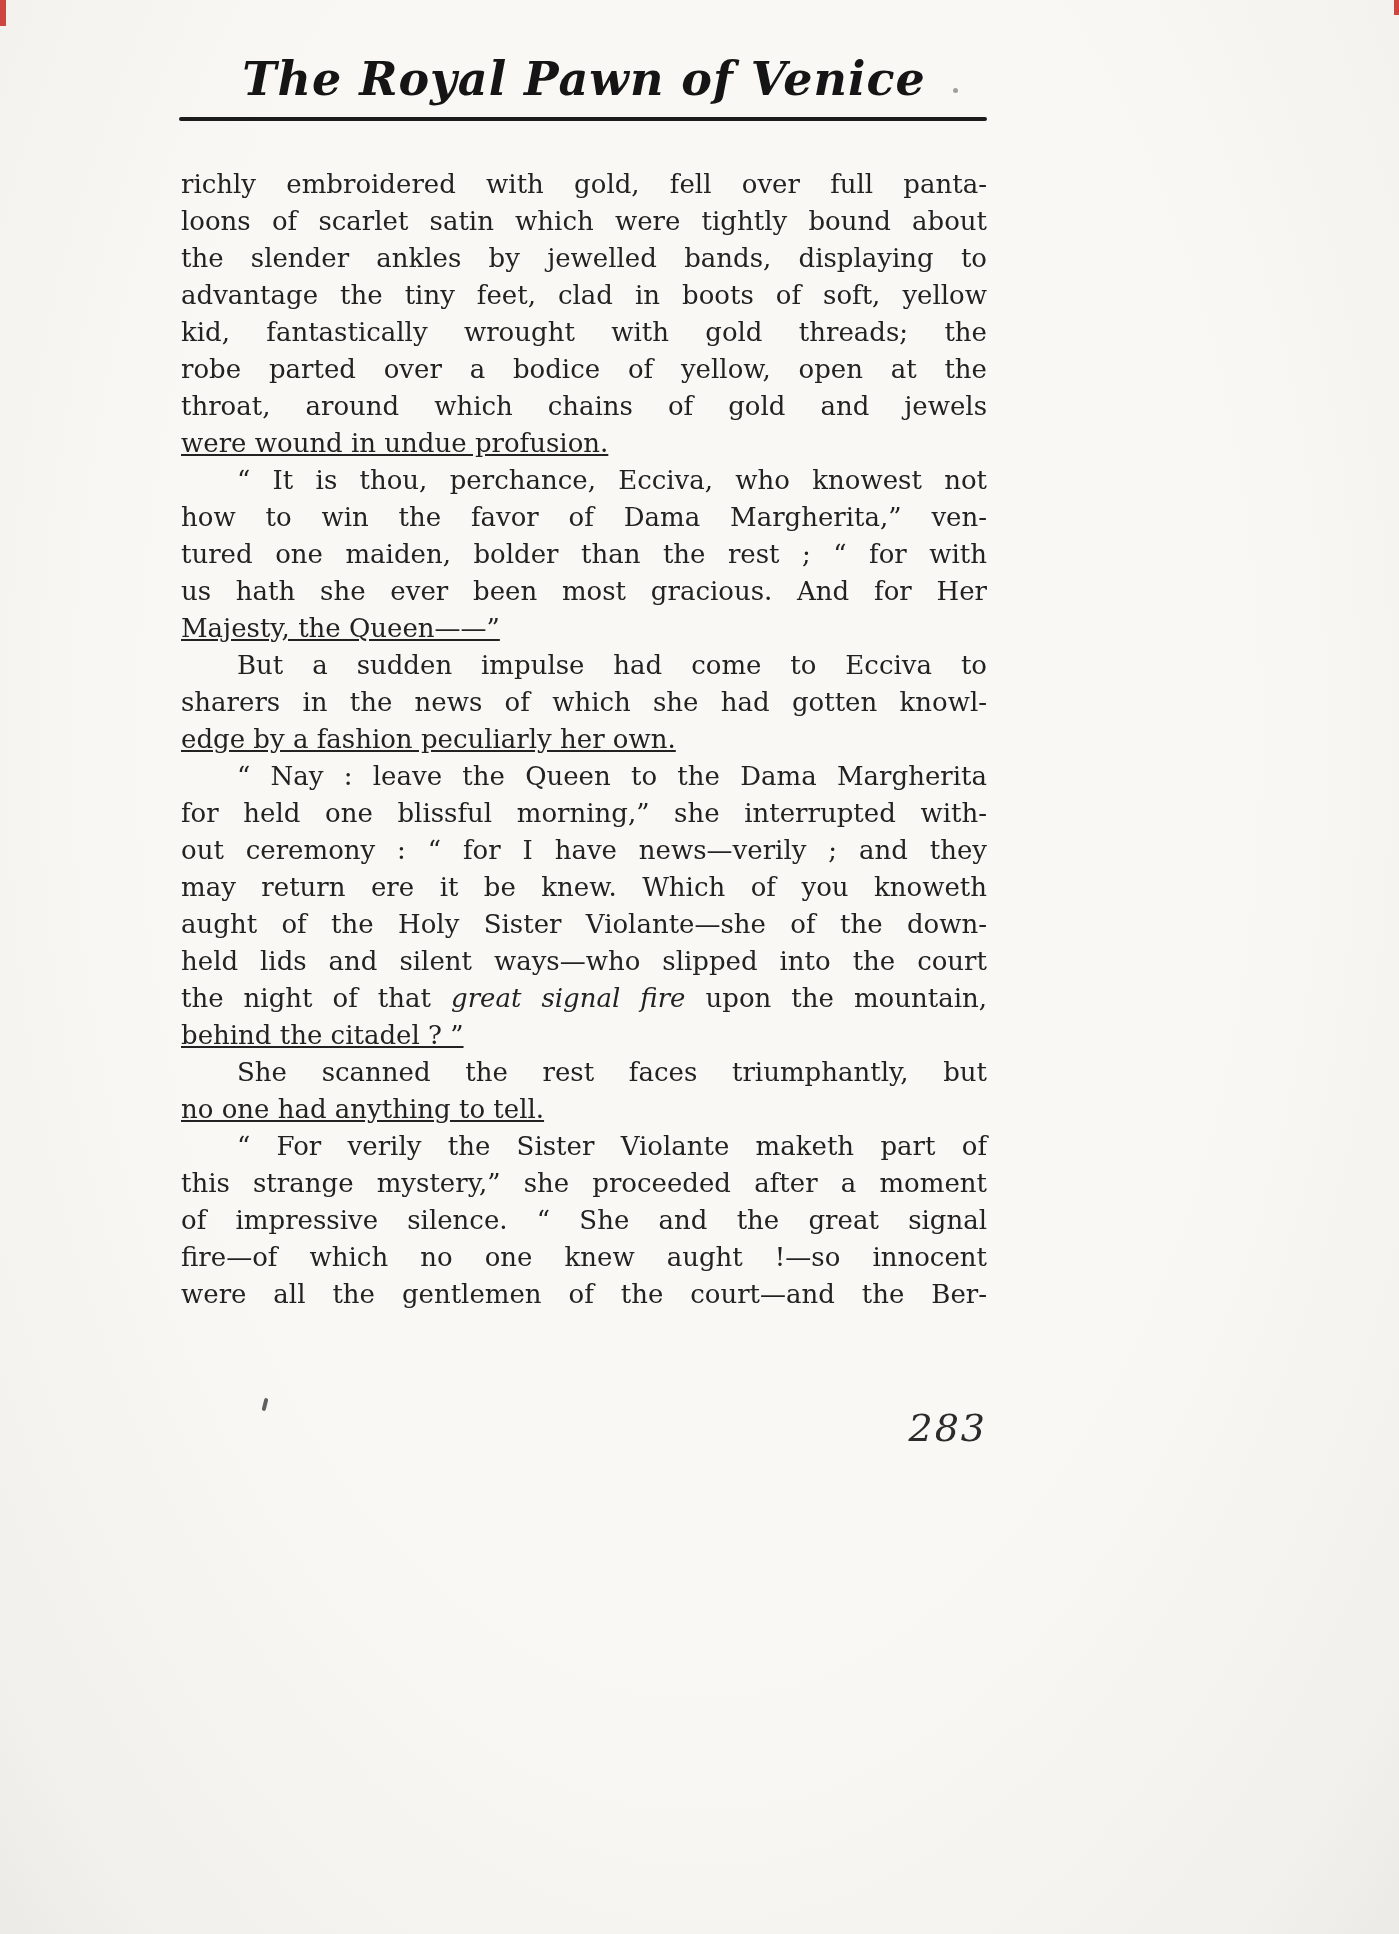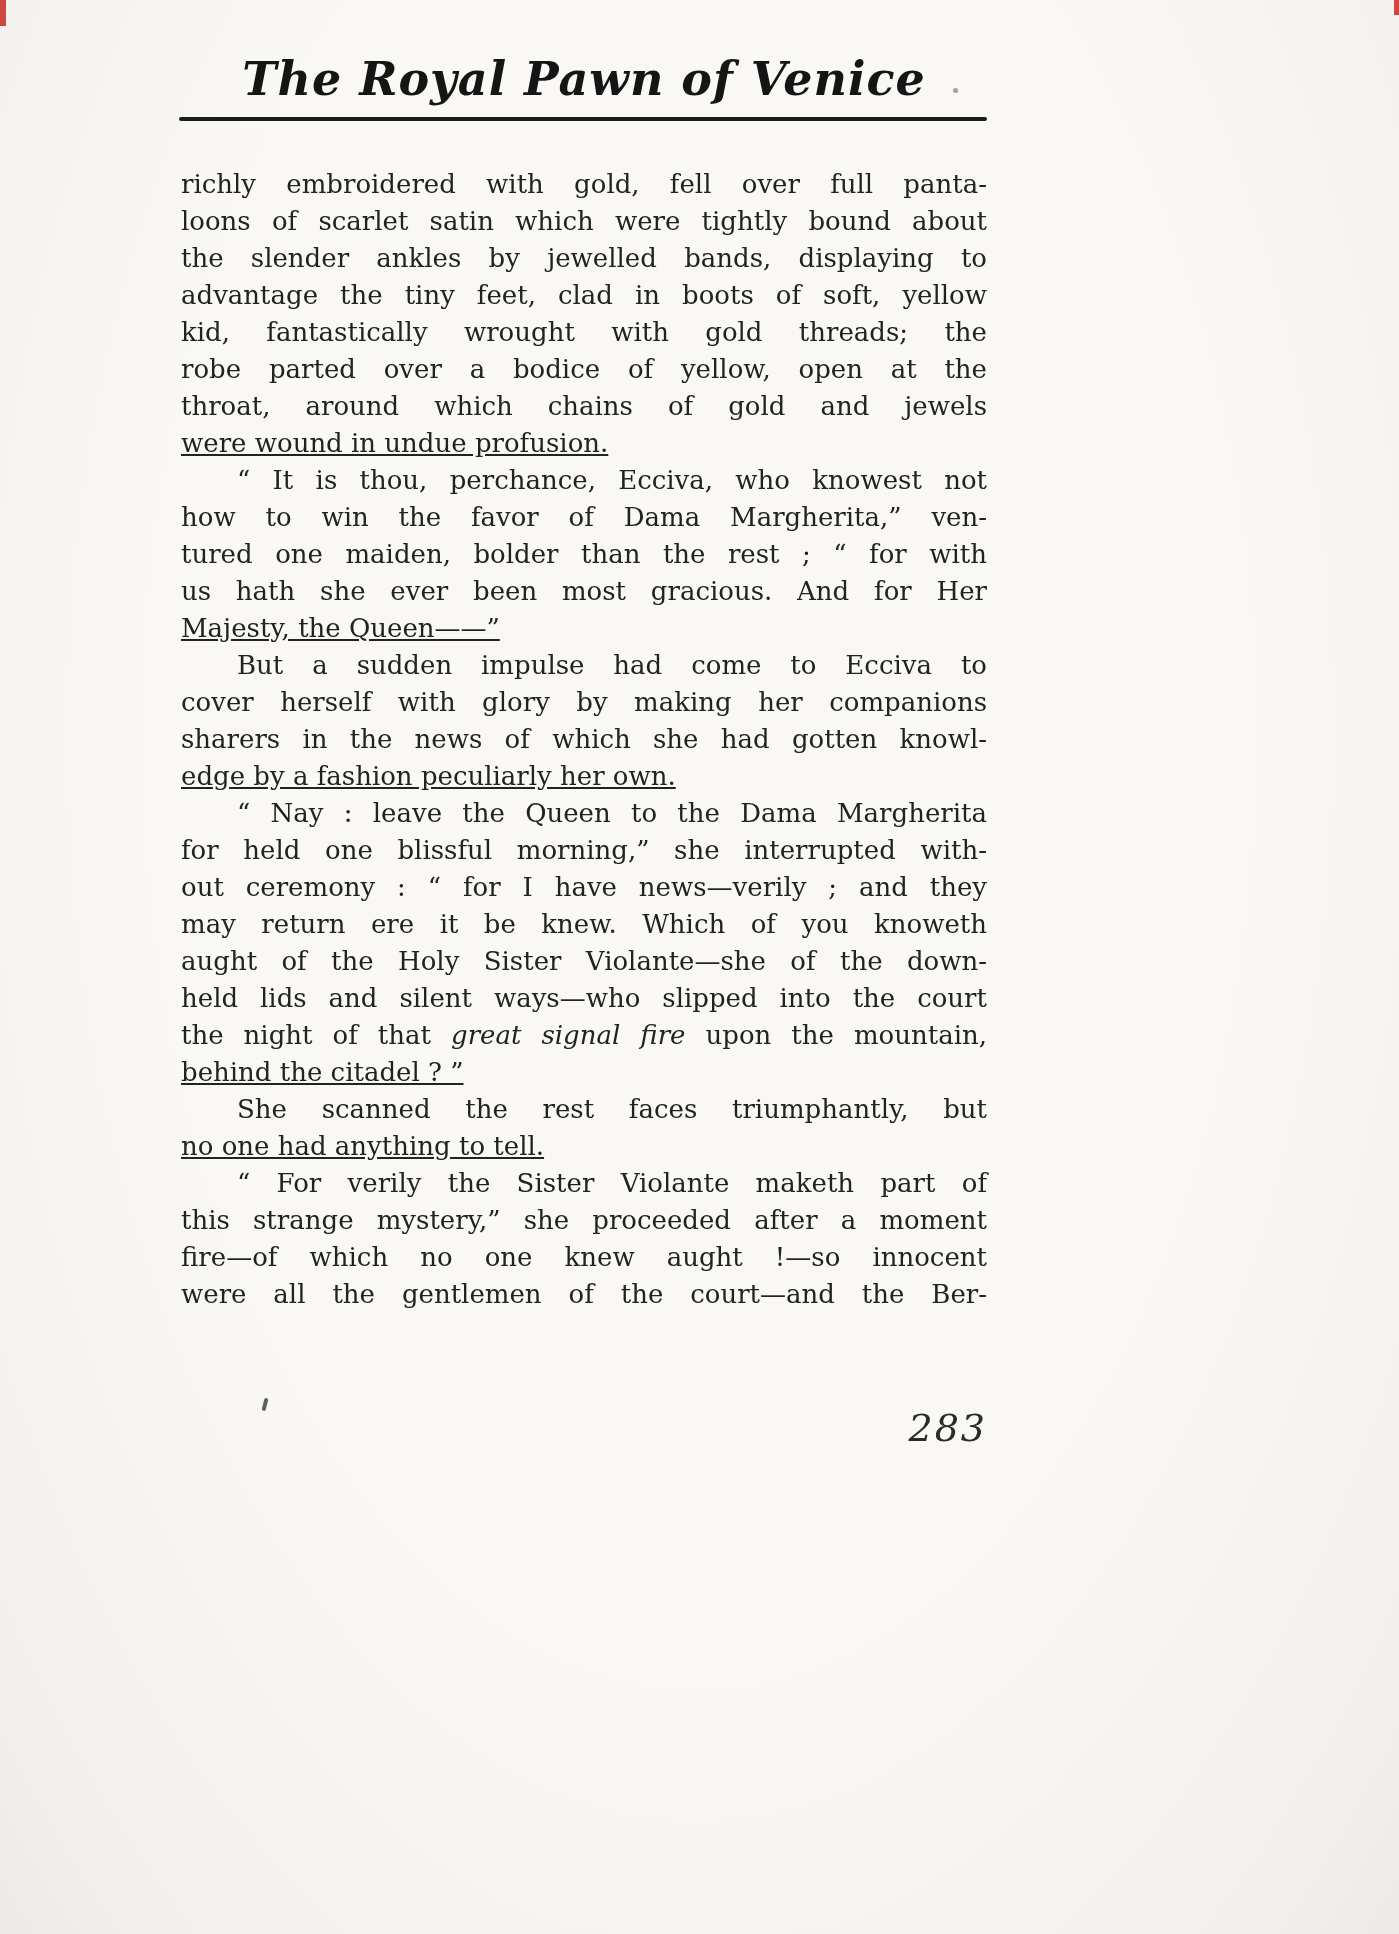--- a/index.html
+++ b/index.html
@@ -129,35 +129,35 @@
       <div class="line"><span>kid, fantastically wrought with gold threads; the</span></div>
       <div class="line"><span>robe parted over a bodice of yellow, open at the</span></div>
       <div class="line"><span>throat, around which chains of gold and jewels</span></div>
       <div class="line flush"><span>were wound in undue profusion.</span></div>
       <div class="line indent"><span>“ It is thou, perchance, Ecciva, who knowest not</span></div>
       <div class="line"><span>how to win the favor of Dama Margherita,” ven-</span></div>
       <div class="line"><span>tured one maiden, bolder than the rest ; “ for with</span></div>
       <div class="line"><span>us hath she ever been most gracious.  And for Her</span></div>
       <div class="line flush"><span>Majesty, the Queen——”</span></div>
       <div class="line indent"><span>But a sudden impulse had come to Ecciva to</span></div>
-      <div class="line"><span>cover herself with glory by making her companions</span></div>
       <div class="line"><span>sharers in the news of which she had gotten knowl-</span></div>
       <div class="line flush"><span>edge by a fashion peculiarly her own.</span></div>
       <div class="line indent"><span>“ Nay : leave the Queen to the Dama Margherita</span></div>
       <div class="line"><span>for held one blissful morning,” she interrupted with-</span></div>
       <div class="line"><span>out ceremony : “ for I have news—verily ; and they</span></div>
       <div class="line"><span>may return ere it be knew.  Which of you knoweth</span></div>
       <div class="line"><span>aught of the Holy Sister Violante—she of the down-</span></div>
       <div class="line"><span>held lids and silent ways—who slipped into the court</span></div>
       <div class="line"><span>the night of that </span><span class="it">great signal fire</span><span> upon the mountain,</span></div>
       <div class="line flush"><span>behind the citadel ? ”</span></div>
       <div class="line indent"><span>She scanned the rest faces triumphantly, but</span></div>
       <div class="line flush"><span>no one had anything to tell.</span></div>
       <div class="line indent"><span>“ For verily the Sister Violante maketh part of</span></div>
       <div class="line"><span>this strange mystery,” she proceeded after a moment</span></div>
+      <div class="line"><span>of impressive silence.  “ She and the great signal</span></div>
       <div class="line"><span>fire—of which no one knew aught !—so innocent</span></div>
       <div class="line"><span>were all the gentlemen of the court—and the Ber-</span></div>
     </main>
 
   <div class="stray-mark"></div>
 
   <div class="page-number">283</div>
 
 </div>
 

